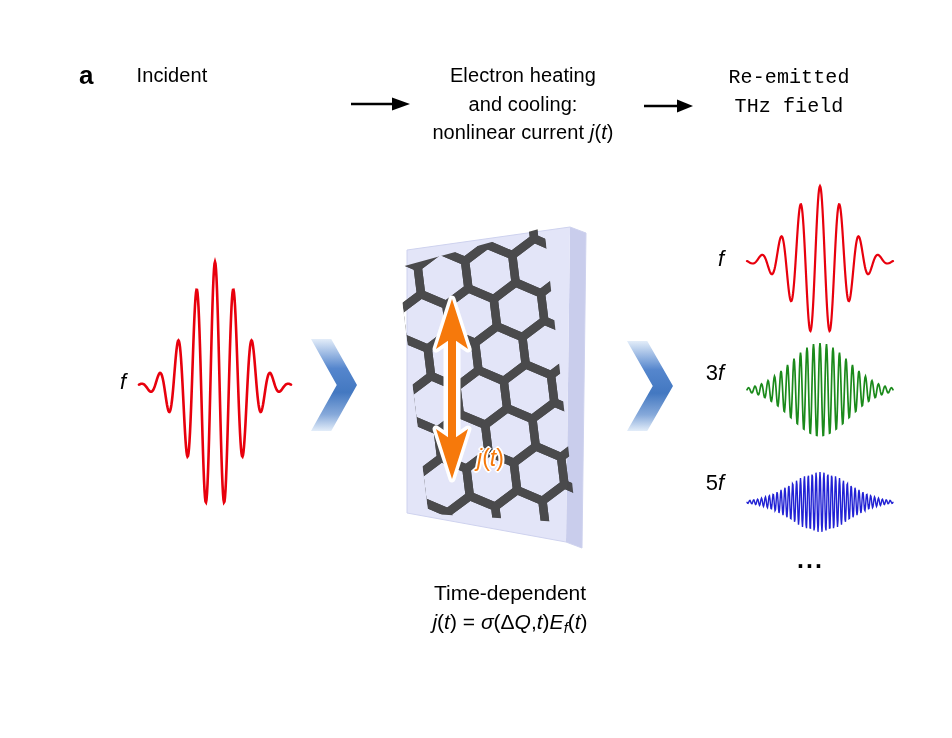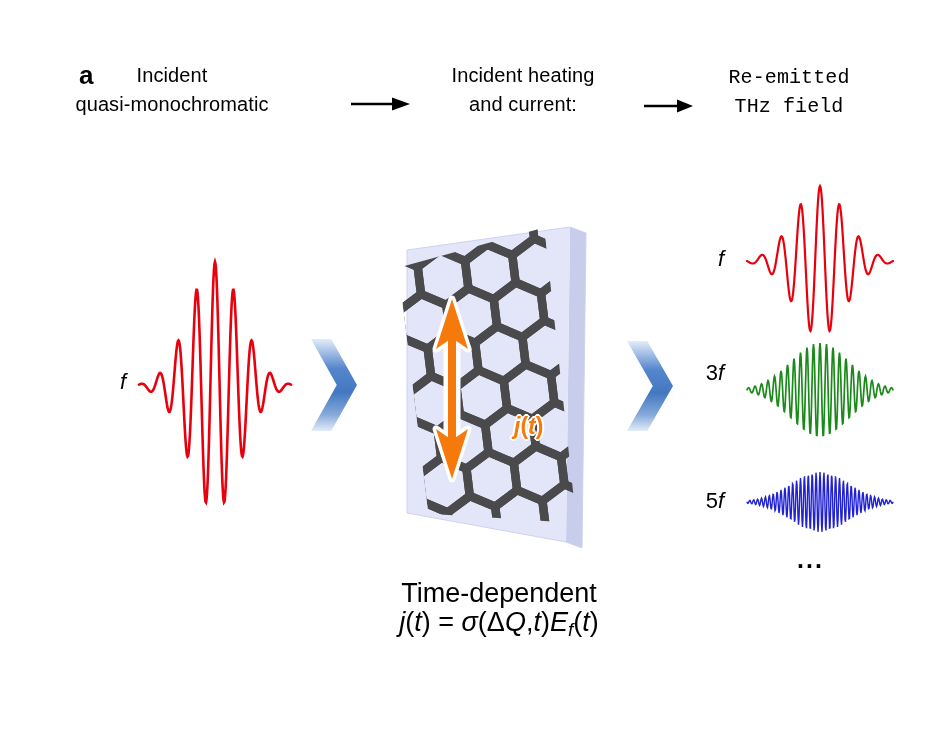--- a/index.html
+++ b/index.html
@@ -13,60 +13,59 @@
   #step1{left:47px;top:61px;width:250px;text-align:center;}
   #step2{left:403px;top:61px;width:240px;}
   #step3{left:719px;top:64px;width:140px;font-family:Liberation Mono, monospace;}
   .tk-n{font-style:normal;}
   .tk-i{font-style:italic;}
   .tk-s{font-style:italic;font-size:0.7em;vertical-align:-0.25em;}
   .wave-label{font-size:22px;text-align:right;width:34px;}
   #incident-label{left:92px;top:369px;}
   #emitted-label-f{left:690px;top:246px;}
   #emitted-label-3f{left:690px;top:360px;}
-  #emitted-label-5f{left:690px;top:488px;}
+  #emitted-label-5f{left:690px;top:470px;}
   #ellipsis{left:797px;top:545px;font-size:25px;font-weight:bold;letter-spacing:2px;}
-  #caption{left:316px;top:579px;width:366px;font-size:27px;line-height:28.5px;text-align:center;}
+  #caption{left:327px;top:579px;width:366px;font-size:21px;line-height:28.5px;text-align:center;}
   .chevron{
     width:46px;height:92px;
     clip-path:polygon(0 0,44% 0,100% 50%,44% 100%,0 100%,56% 50%);
     background:linear-gradient(180deg,var(--chevron_light) 0%,var(--chevron_mid) 32%,var(--chevron_deep) 58%,#86a9da 82%,var(--chevron_light) 100%);
   }
   #chevron1{left:311px;top:339px;}
   #chevron2{left:627px;top:341px;height:90px;}
   #current-label{
-    left:477px;top:413px;font-size:23px;font-weight:bold;color:var(--orange);
+    left:477px;top:445px;font-size:23px;font-weight:normal;color:var(--orange);
     text-shadow:-2px 0 0 #fff,2px 0 0 #fff,0 -2px 0 #fff,0 2px 0 #fff,
                 -1px -1px 0 #fff,1px -1px 0 #fff,-1px 1px 0 #fff,1px 1px 0 #fff;
-    margin-left:37px;
   }
   svg{display:block;}
 </style>
 </head>
 <body>
 
 <div id="figure">
 
   <div id="panel-label" class="abs">a</div>
 
   <div id="step1" class="abs flow-text">
     <div><span class="tk-n">Incident</span></div>
-    <div><span class="tk-n">quasi-monochromatic</span></div>
   </div>
 
   <div class="abs" style="left:350px;top:95px;">
     <svg width="62" height="18" viewBox="0 0 62 18">
       <line x1="1" y1="9" x2="44" y2="9" stroke="#000" stroke-width="2.6"></line>
       <polygon points="42,2.5 60,9 42,15.5" fill="#000"></polygon>
     </svg>
   </div>
 
   <div id="step2" class="abs flow-text">
-    <div><span class="tk-n">Incident heating</span></div>
-    <div><span class="tk-n">and current:</span></div>
+    <div><span class="tk-n">Electron heating</span></div>
+    <div><span class="tk-n">and cooling:</span></div>
+    <div><span class="tk-n">nonlinear current </span><span class="tk-i">j</span><span class="tk-n">(</span><span class="tk-i">t</span><span class="tk-n">)</span></div>
   </div>
 
   <div class="abs" style="left:643px;top:97px;">
     <svg width="52" height="18" viewBox="0 0 52 18">
       <line x1="1" y1="9" x2="36" y2="9" stroke="#000" stroke-width="2.6"></line>
       <polygon points="34,2.5 50,9 34,15.5" fill="#000"></polygon>
     </svg>
   </div>
 
   <div id="step3" class="abs flow-text">

